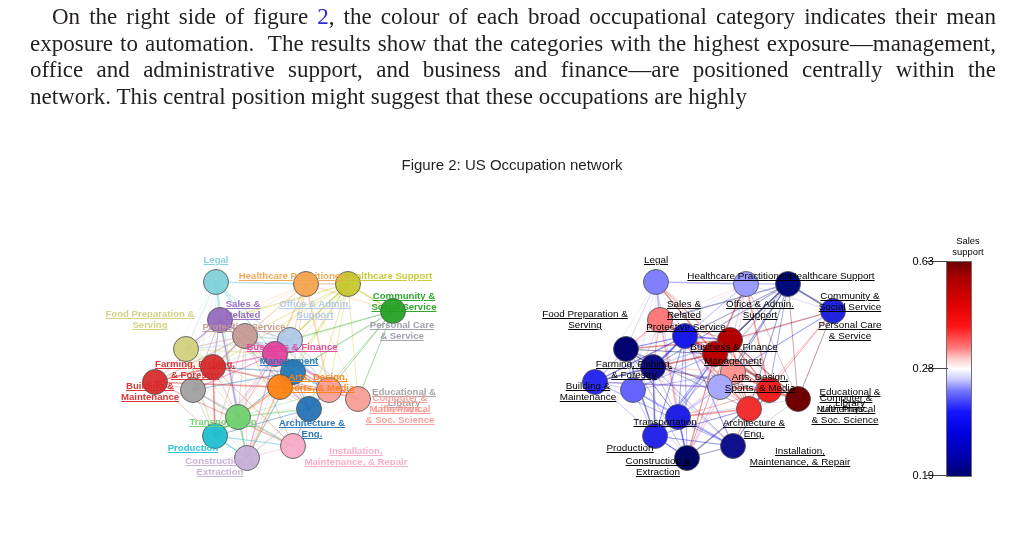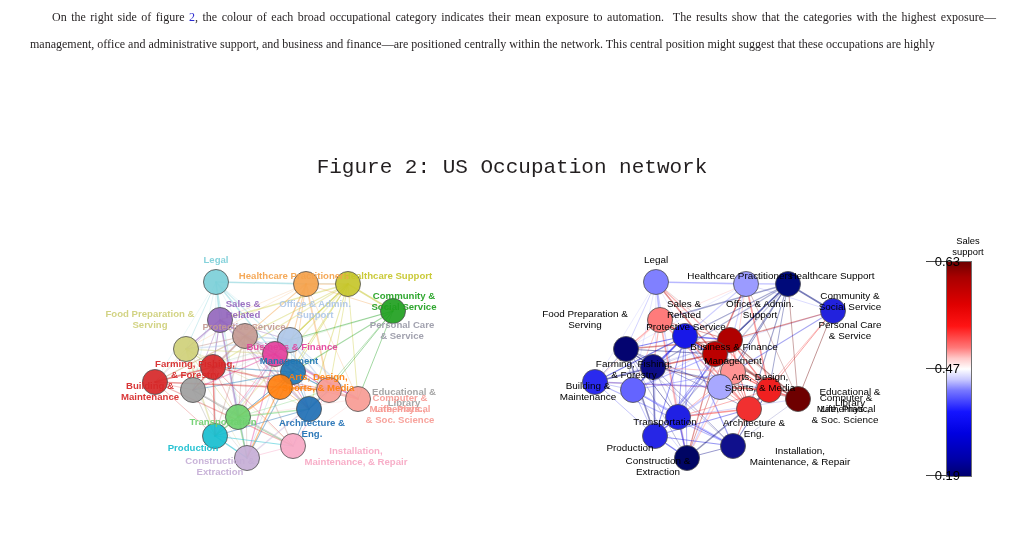--- a/index.html
+++ b/index.html
@@ -3,53 +3,54 @@
 <meta charset="utf-8">
 <style>
   html,body{margin:0;padding:0;background:#ffffff;}
   body{width:1024px;height:541px;position:relative;overflow:hidden;
        font-family:"Liberation Sans",sans-serif;}
 
   
   #paragraph{
     position:absolute;left:30px;top:4px;width:966px;
     font-family:"Liberation Serif",serif;
-    font-size:12px;line-height:26.6px;
+    font-size:23px;line-height:26.6px;
     text-align:justify;text-justify:inter-word;
     color:#231f20;
   }
   #paragraph .indent{display:inline-block;width:22px;}
   #paragraph .ref{color:#2a2ad0;}
 
   
   #caption{
     position:absolute;left:0;top:156px;width:1024px;
     text-align:center;
-    font-family:Liberation Mono, monospace;
-    font-size:21px;color:#231f20;
+    font-family:Liberation Sans, sans-serif;
+    font-size:15px;color:#231f20;
   }
 
   
   #figure{position:absolute;left:0;top:214px;width:1024px;height:327px;}
 
   .panel{position:absolute;top:0;height:327px;}
   #panel-left{left:80px;width:400px;}
   #panel-right{left:520px;width:400px;}
 
   .net-svg{position:absolute;left:0;top:0;width:400px;height:327px;}
 
   .node-label{
     position:absolute;
     font-family:"Liberation Sans",sans-serif;
     font-size:9.6px;font-weight:bold;
     line-height:11.4px;
     text-align:center;
     white-space:pre-line;
     transform:translate(-50%,0);
     pointer-events:none;
+    text-decoration:underline;
   }
   #panel-right .node-label{font-weight:normal;color:#000000;font-size:9.9px;}
 
   
   #colorbar-wrap{position:absolute;left:920px;top:214px;width:104px;height:327px;}
   #cb-title{
     position:absolute;left:0;top:22px;width:96px;text-align:center;
     font-size:9.4px;line-height:10.6px;color:#000;
     font-family:"Liberation Sans",sans-serif;
   }
@@ -66,22 +67,22 @@
       #ffffff 50%,
       #c8c8ff 55%,
       #7878ff 60%,
       #1414ff 70%,
       #0000e0 80%,
       #0000a8 92%,
       #00006e 100%);
   }
   .cb-tick{position:absolute;left:6px;width:22px;height:1px;background:#444;}
   .cb-tick-label{
-    position:absolute;right:64px;
-    font-size:13px;color:#000;white-space:nowrap;
+    position:absolute;right:90px;
+    font-size:11px;color:#000;white-space:nowrap;
     font-family:"Liberation Sans",sans-serif;
     transform:translateY(-50%);
   }
 </style>
 </head>
 <body>
 
 <div id="paragraph">
   <span class="indent"></span><span></span><span>On the right side of figure </span><span class="ref">2</span><span>, the colour of each broad occupational category indicates their mean exposure to automation.&nbsp; The results show that the categories with the highest exposure—management, office and administrative support, and business and finance—are positioned centrally within the network. This central position might suggest that these occupations are highly</span>
 </div>
@@ -517,17 +518,17 @@
 <div id="colorbar-wrap">
   <div id="cb-title">
     <div>Sales</div>
     <div>support</div>
   </div>
   <div id="cb-bar"></div>
   <div id="cb-ticks">
       <div class="cb-tick" style="top: 47px;"></div>
       <div class="cb-tick-label" style="top: 47px;">0.63</div>
       <div class="cb-tick" style="top: 154px;"></div>
-      <div class="cb-tick-label" style="top: 154px;">0.47</div>
+      <div class="cb-tick-label" style="top: 154px;">0.28</div>
       <div class="cb-tick" style="top: 261px;"></div>
       <div class="cb-tick-label" style="top: 261px;">0.19</div>
     </div>
 </div>
 
 </body></html>

